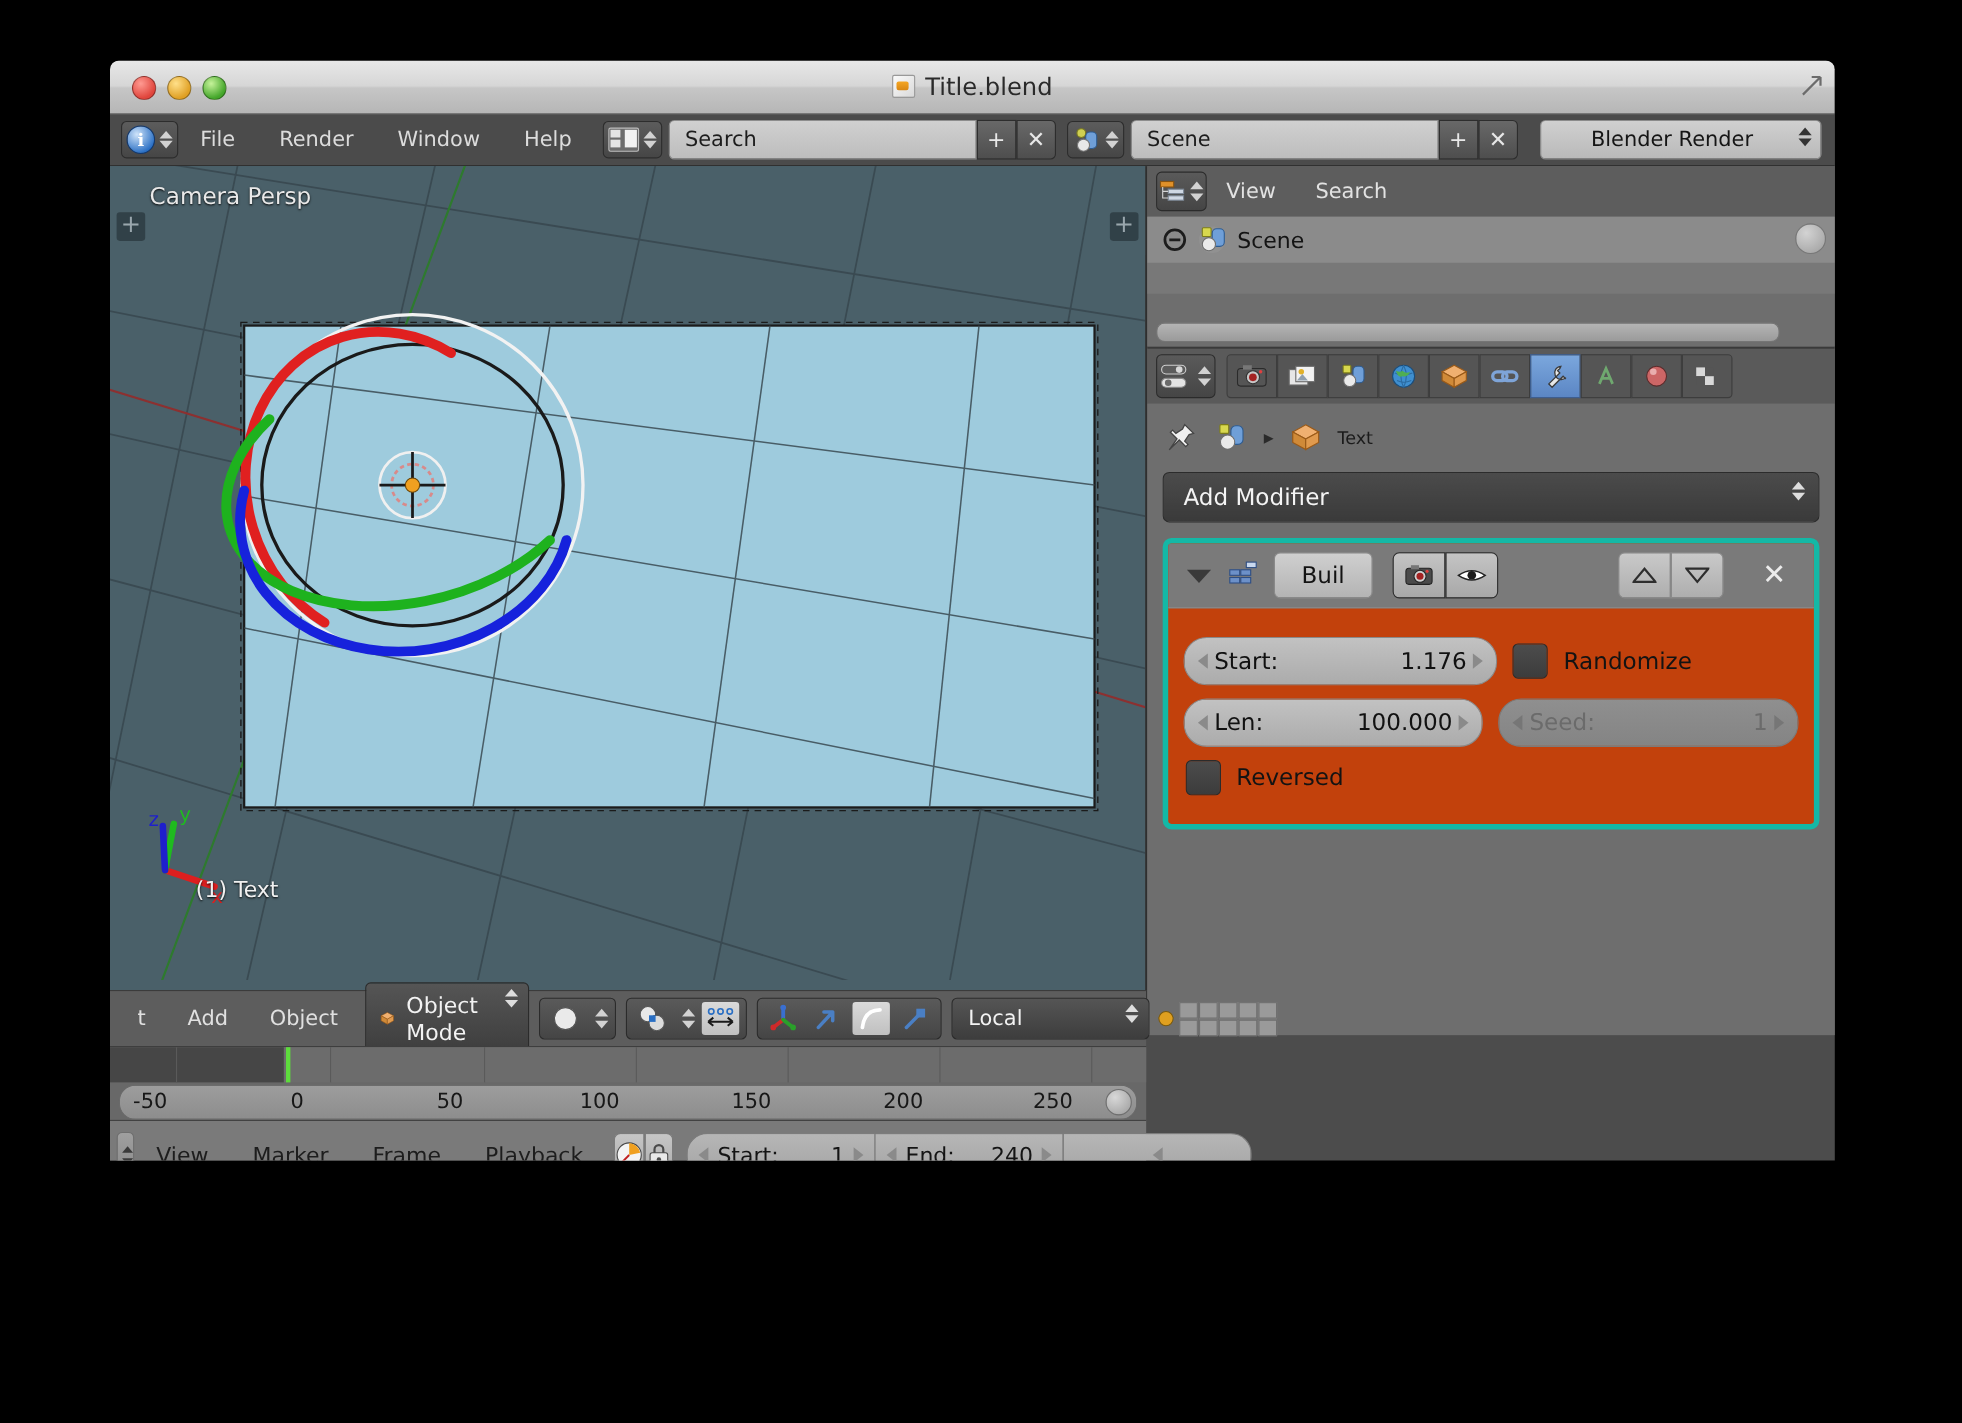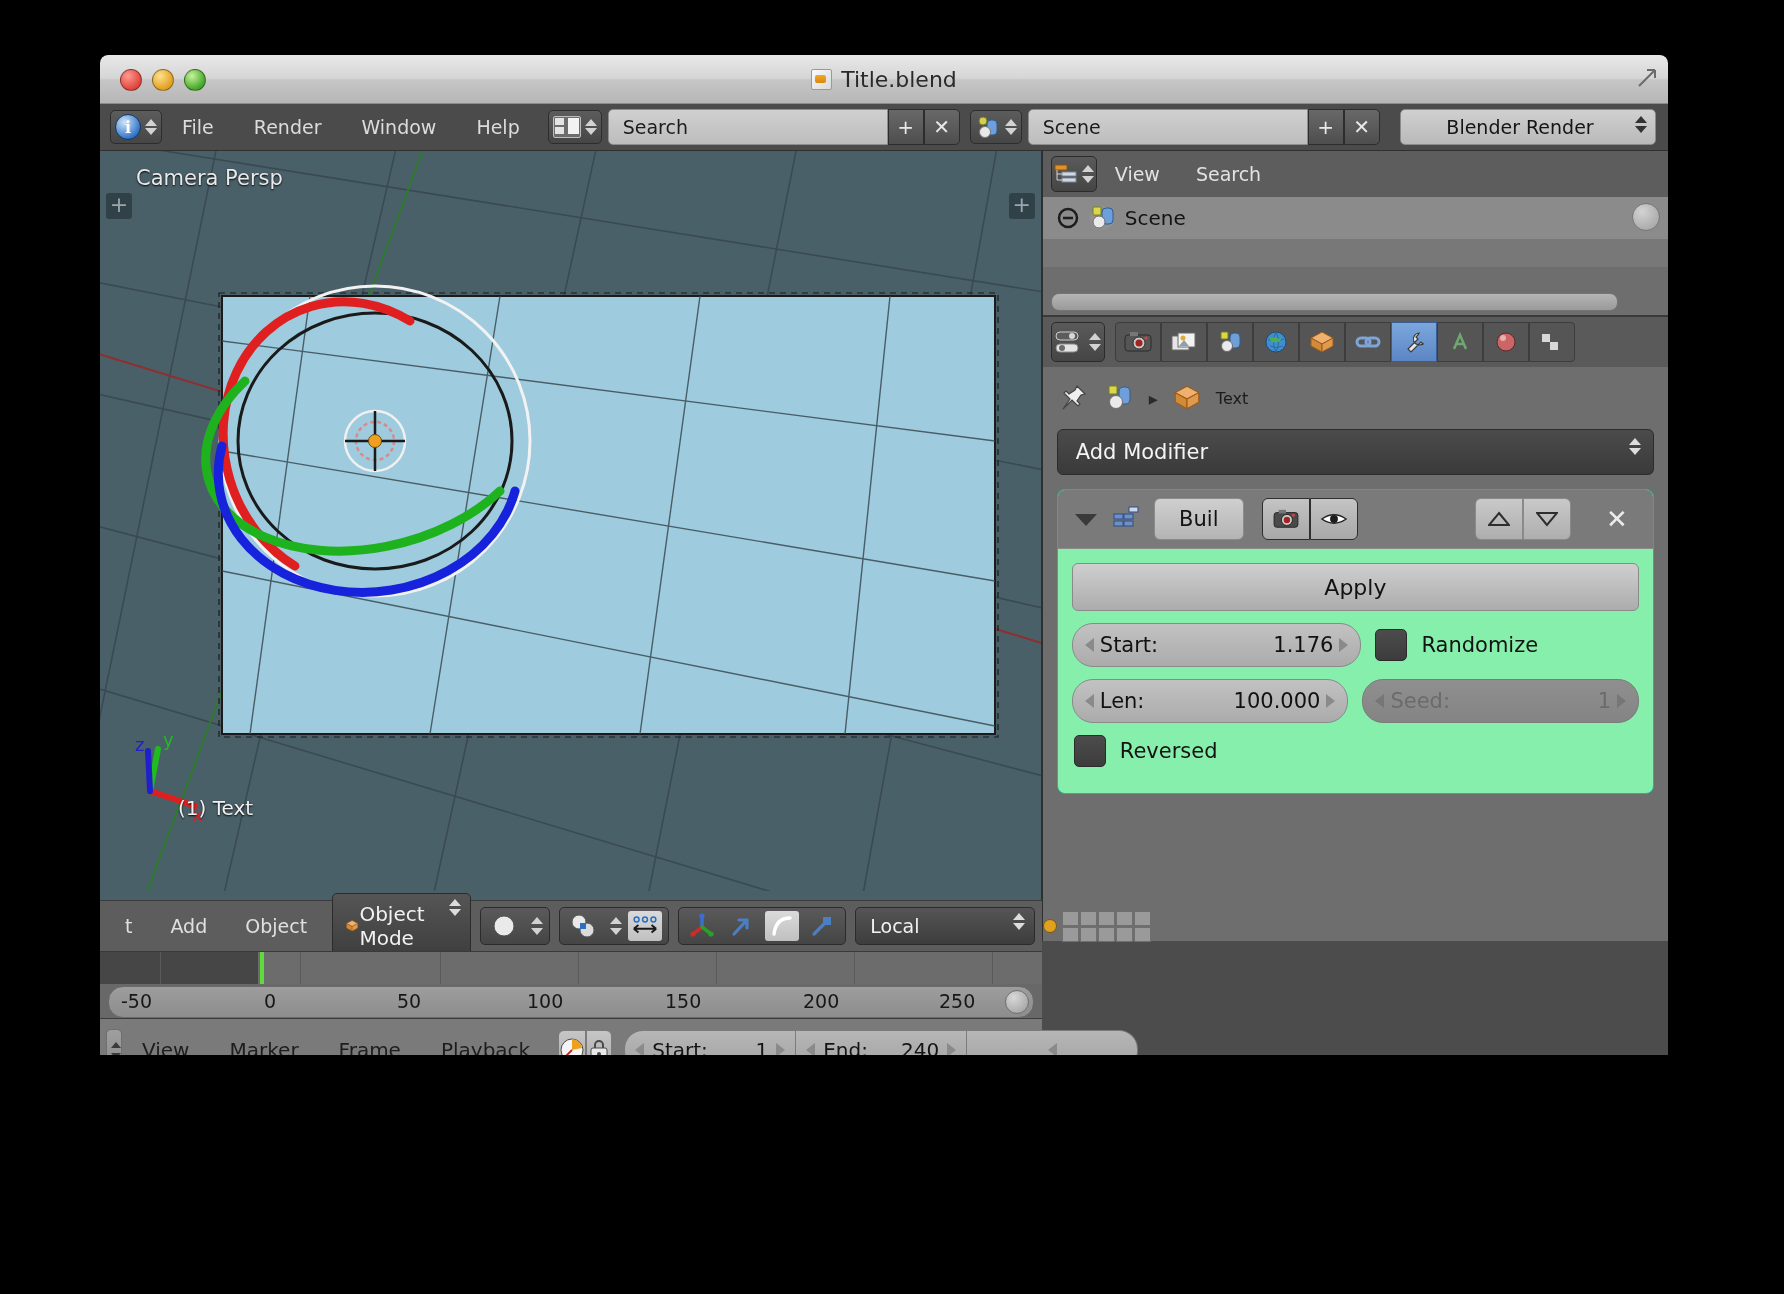--- a/index.html
+++ b/index.html
@@ -52,21 +52,21 @@
   .main{display:flex;height:790px;}
   .viewport{position:relative;width:942px;background:#4a6069;overflow:hidden;}
   .vp-label{position:absolute;left:36px;top:15px;color:#e9e9e9;font-size:21px;text-shadow:0 1px 2px #000;}
   .vp-text{position:absolute;left:78px;top:645px;color:#f0f0f0;font-size:20px;text-shadow:0 1px 2px #000;}
   .plusbox{position:absolute;width:26px;height:26px;background:rgba(30,40,46,.55);border-radius:3px;
      color:#9aa7ad;font-size:22px;line-height:24px;text-align:center;}
   
   .vp-header{height:50px;background:#5d5d5d;display:flex;align-items:center;padding:0 6px;
      border-top:1px solid #3b3b3b;}
   .vph-menu{color:#e0e0e0;font-size:19px;padding:0 19px;}
-  .modebtn{height:36px;display:flex;align-items:center;padding:14px 12px;color:#f2f2f2;font-size:20px;
+  .modebtn{height:36px;display:flex;align-items:center;gap:10px;padding:14px 12px;color:#f2f2f2;font-size:20px;
      background:linear-gradient(#555,#3d3d3d);border:1px solid #2b2b2b;border-radius:5px;position:relative;
      padding-right:36px;margin-left:6px;}
   .cube-ico{width:24px;height:24px;}
   .grp{display:flex;align-items:center;height:36px;background:linear-gradient(#5a5a5a,#454545);
      border:1px solid #2b2b2b;border-radius:5px;margin-left:9px;padding:0 6px;gap:6px;}
   .grp .cell{width:34px;height:30px;display:flex;align-items:center;justify-content:center;}
   .grp .cell.on{background:linear-gradient(#dadada,#c0c0c0);border-radius:3px;}
   .localsel{height:36px;min-width:130px;display:flex;align-items:center;padding:0 14px;color:#f2f2f2;font-size:19px;
      background:linear-gradient(#555,#3d3d3d);border:1px solid #2b2b2b;border-radius:5px;margin-left:9px;
      position:relative;padding-right:34px;}
@@ -110,21 +110,21 @@
   .ptab{width:44px;height:38px;display:flex;align-items:center;justify-content:center;
      background:#555;border:1px solid #3d3d3d;}
   .ptab.on{background:linear-gradient(#7ba7dd,#5b86c4);border-color:#3b5f94;}
   .pt-first{width:52px;height:38px;display:flex;align-items:center;justify-content:center;gap:3px;
      background:linear-gradient(#5a5a5a,#454545);border:1px solid #2b2b2b;border-radius:5px;margin-right:10px;}
   .propbody{flex:1;background:#6e6e6e;padding:0 14px;}
   .breadcrumb{height:62px;display:flex;align-items:center;gap:14px;}
   .bc-name{font-size:16px;color:#1b1b1b;}
   .addmod{height:44px;display:flex;align-items:center;padding:0 18px;color:#f4f4f4;font-size:21px;
      background:linear-gradient(#4b4b4b,#3a3a3a);border:1px solid #2c2c2c;border-radius:6px;position:relative;}
-  .modpanel{margin-top:14px;border:1px solid #14b8a6;border-radius:8px;background:#86efac;overflow:hidden;}
+  .modpanel{margin-top:14px;border:5px solid #14b8a6;border-radius:8px;background:#c2410c;overflow:hidden;}
   .modhead{height:58px;display:flex;align-items:center;gap:12px;padding:0 14px;background:#7a7a7a;
      border-bottom:1px solid #8a8a8a;}
   .modname{min-width:88px;height:40px;display:flex;align-items:center;justify-content:center;font-size:21px;color:#131313;
      background:linear-gradient(#cfcfcf,#b4b4b4);border:1px solid #8b8b8b;border-radius:6px;}
   .tglgrp{display:flex;margin-left:6px;}
   .tgl{width:46px;height:40px;display:flex;align-items:center;justify-content:center;
      background:linear-gradient(#5e5e5e,#484848);border:1px solid #2e2e2e;}
   .tgl.l{border-radius:6px 0 0 6px;}
   .tgl.r{border-radius:0 6px 6px 0;}
   .updnpair{display:flex;margin-left:auto;}
@@ -463,21 +463,20 @@
                 <svg width="22" height="16" viewBox="0 0 22 16">
                     <path d="M11 14 L1 2 L21 2 Z" fill="none" stroke="#2e2e2e" stroke-width="2"></path>
                   </svg>
               </div>
             </div>
             <div class="xbtn">✕</div>
           </div>
 
           <div class="modbody">
             <div class="row">
-              <div class="bigbtn">Apply</div>
             </div>
             <div class="row">
               <div class="slider">
                 <span class="arrL"></span>
                 <span class="lab">Start:</span>
                 <span class="val">1.176</span>
                 <span class="arrR"></span>
               </div>
               <div class="chkrow">
                 <span class="chk"></span>

